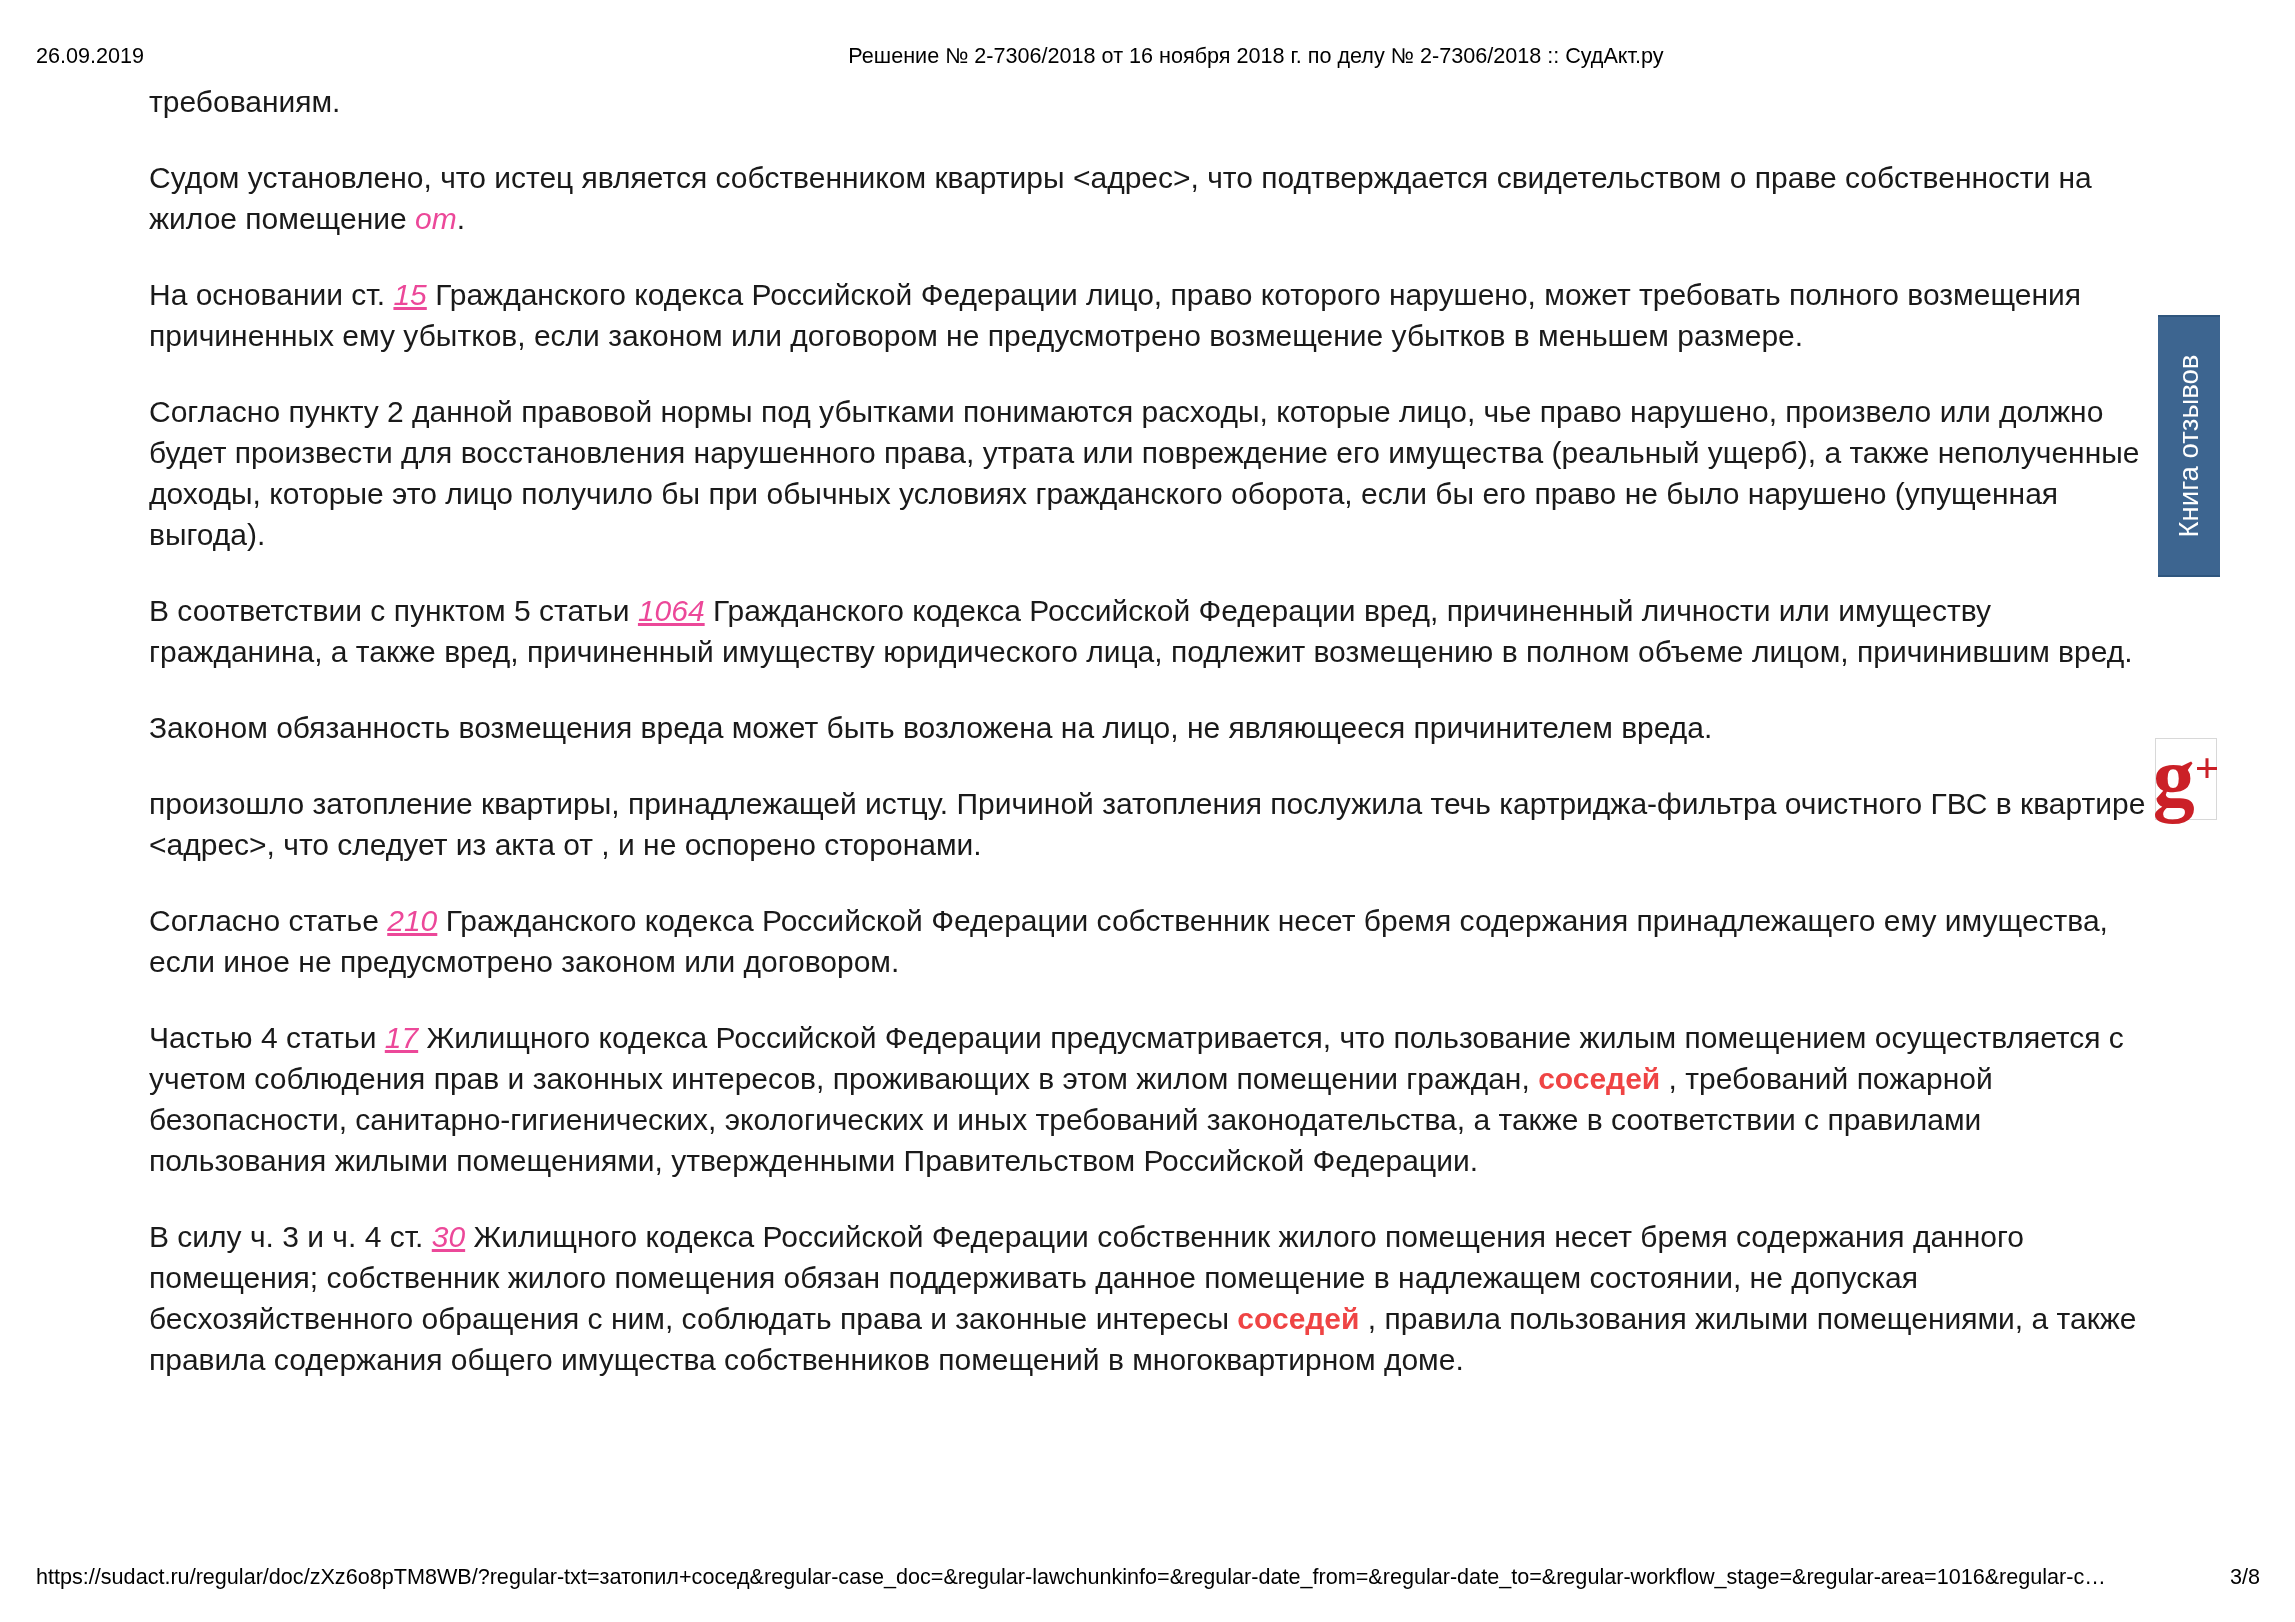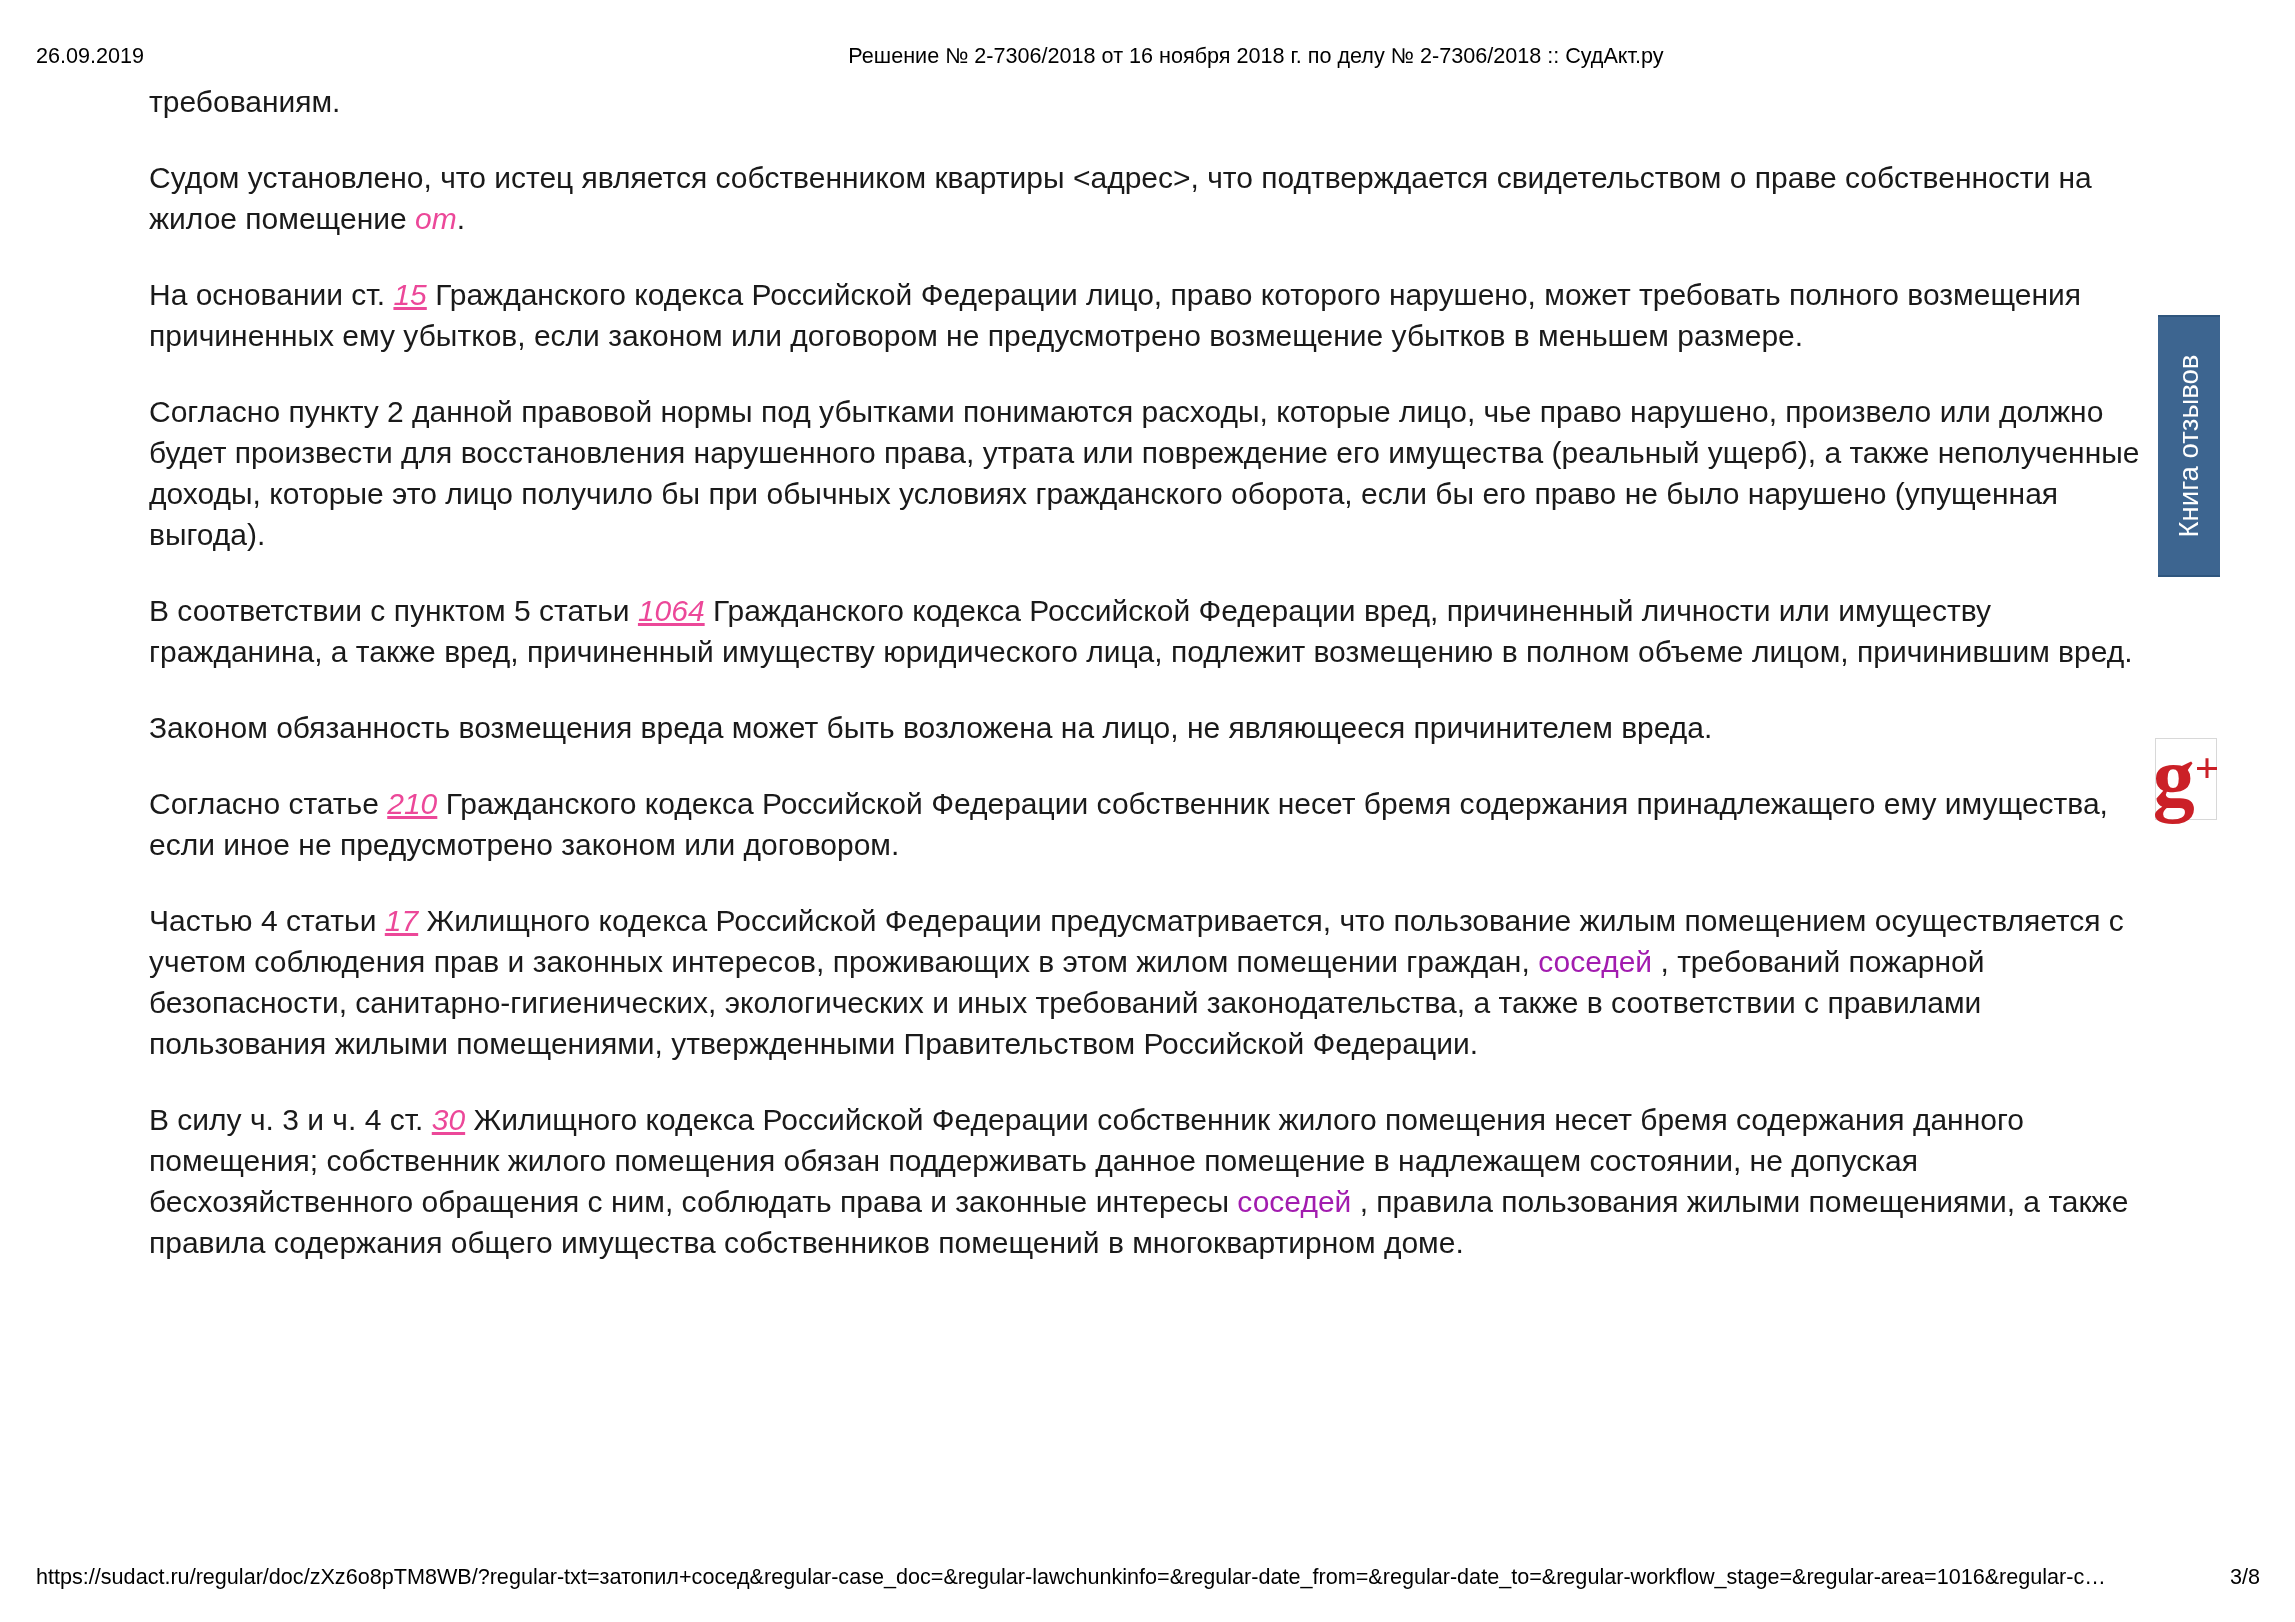--- a/index.html
+++ b/index.html
@@ -25,21 +25,21 @@
   }
 
   
   .doc {
     position: absolute; left: 149px; top: 81px; width: 2004px;
     font-size: 30px; line-height: 41px;
   }
   .doc p { margin: 0 0 35px 0; }
   .lnk { color: #ec4899; text-decoration: none; cursor: pointer; font-style: italic; }
   .lnk.ul { text-decoration: underline; }
-  .doc b { font-weight: normal; color: #a21caf; }
+  .doc b { font-weight: bold; color: #ef4444; }
 
   
   .feedback-tab {
     position: absolute; left: 2158px; top: 315px; width: 62px; height: 262px;
     background: #3d6590;
     border-top: 2px solid #2f567e;
     border-bottom: 2px solid #2f567e;
     box-sizing: border-box;
     display: flex; align-items: center; justify-content: center;
     cursor: pointer;
@@ -79,20 +79,21 @@
   <div class="header-title">Решение № 2-7306/2018 от 16 ноября 2018 г. по делу № 2-7306/2018 :: СудАкт.ру</div>
 </header>
 
 <main class="doc">
     <p><span>требованиям.</span></p>
     <p><span>Судом установлено, что истец является собственником квартиры &lt;адрес&gt;, что подтверждается свидетельством о праве собственности на жилое помещение </span><a class="lnk">от</a><span>.</span></p>
     <p><span>На основании ст. </span><a class="lnk ul">15</a><span> Гражданского кодекса Российской Федерации лицо, право которого нарушено, может требовать полного возмещения причиненных ему убытков, если законом или договором не предусмотрено возмещение убытков в меньшем размере.</span></p>
     <p><span>Согласно пункту 2 данной правовой нормы под убытками понимаются расходы, которые лицо, чье право нарушено, произвело или должно будет произвести для восстановления нарушенного права, утрата или повреждение его имущества (реальный ущерб), а также неполученные доходы, которые это лицо получило бы при обычных условиях гражданского оборота, если бы его право не было нарушено (упущенная выгода).</span></p>
     <p><span>В соответствии с пунктом 5 статьи </span><a class="lnk ul">1064</a><span> Гражданского кодекса Российской Федерации вред, причиненный личности или имуществу гражданина, а также вред, причиненный имуществу юридического лица, подлежит возмещению в полном объеме лицом, причинившим вред.</span></p>
     <p><span>Законом обязанность возмещения вреда может быть возложена на лицо, не являющееся причинителем вреда.</span></p>
+    <p><span>произошло затопление квартиры, принадлежащей истцу. Причиной затопления послужила течь картриджа-фильтра очистного ГВС в квартире &lt;адрес&gt;, что следует из акта от , и не оспорено сторонами.</span></p>
     <p><span>Согласно статье </span><a class="lnk ul">210</a><span> Гражданского кодекса Российской Федерации собственник несет бремя содержания принадлежащего ему имущества, если иное не предусмотрено законом или договором.</span></p>
     <p><span>Частью 4 статьи </span><a class="lnk ul">17</a><span> Жилищного кодекса Российской Федерации предусматривается, что пользование жилым помещением осуществляется с учетом соблюдения прав и законных интересов, проживающих в этом жилом помещении граждан, </span><b>соседей</b><span> , требований пожарной безопасности, санитарно-гигиенических, экологических и иных требований законодательства, а также в соответствии с правилами пользования жилыми помещениями, утвержденными Правительством Российской Федерации.</span></p>
     <p><span>В силу ч. 3 и ч. 4 ст. </span><a class="lnk ul">30</a><span> Жилищного кодекса Российской Федерации собственник жилого помещения несет бремя содержания данного помещения; собственник жилого помещения обязан поддерживать данное помещение в надлежащем состоянии, не допуская бесхозяйственного обращения с ним, соблюдать права и законные интересы </span><b>соседей</b><span> , правила пользования жилыми помещениями, а также правила содержания общего имущества собственников помещений в многоквартирном доме.</span></p>
   </main>
 
 <div class="feedback-tab">
   <span class="tab-label">Книга отзывов</span>
 </div>
 
 <div class="gplus">

